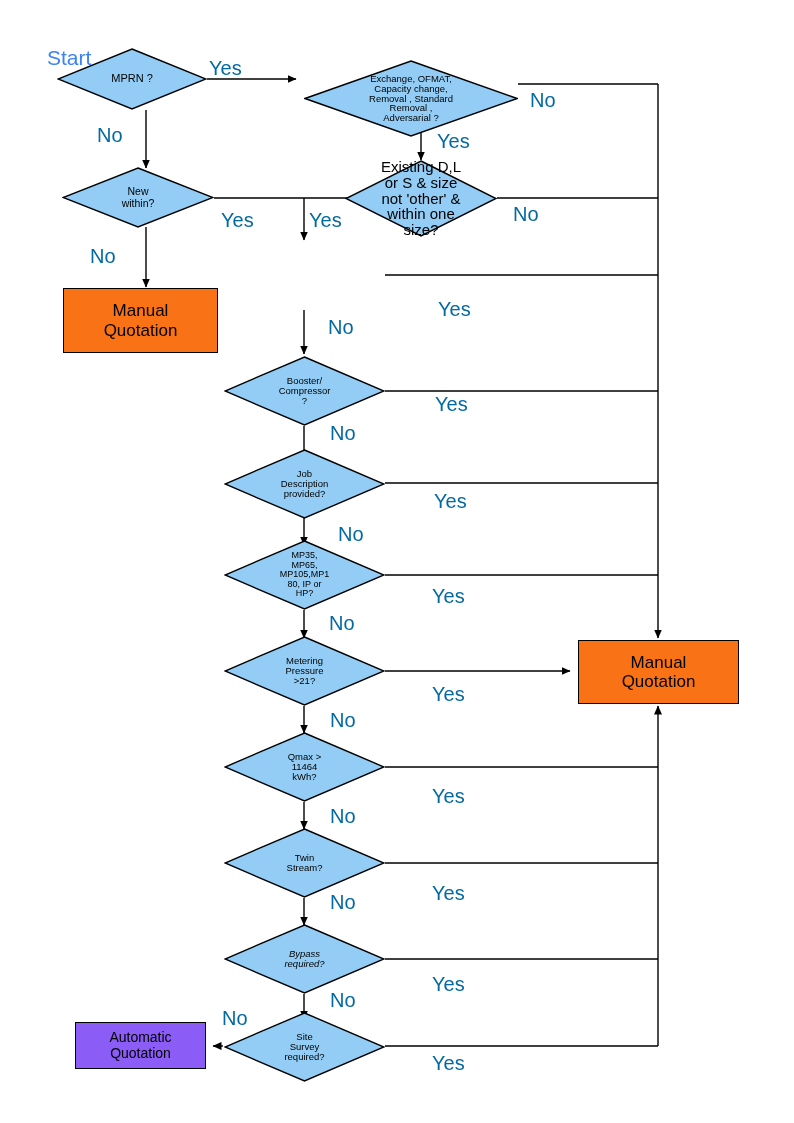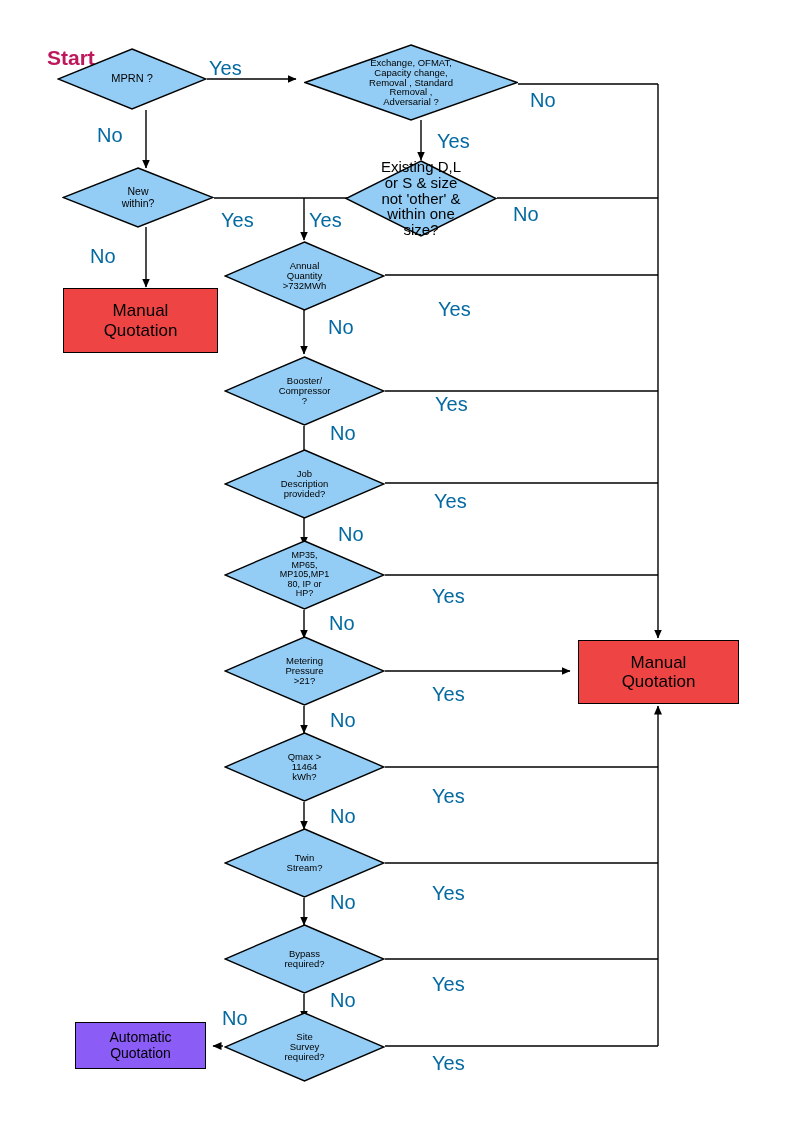--- a/index.html
+++ b/index.html
@@ -51,33 +51,33 @@
     color:#000;
     white-space:pre-line;
     padding:0 2px;
     box-sizing:border-box;
   }
   .box{
     border:1.4px solid #000;
     line-height:1.12;
     white-space:pre-line;
   }
-  .box.manual{ background:#ef4444; }
+  .box.manual{ background:#f97316; }
   .box.auto{ background:#8b5cf6; }
 
   .edge-label{
     position:absolute;
     color:#0369a1;
     font-weight:400;
     white-space:nowrap;
   }
   .start-label{
     position:absolute;
-    font-weight:bold;
-    color:#be185d;
+    font-weight:normal;
+    color:#3b82f6;
     white-space:nowrap;
   }
 </style>
 </head>
 <body>
 
 <div id="canvas">
 
   <svg id="wires" viewBox="0 0 794 1123" xmlns="http://www.w3.org/2000/svg">
     <defs>
@@ -141,21 +141,21 @@
 
   <div class="start-label" style="left:47px; top:46px; font-size:21px;">Start</div>
 
   <div class="diamond-wrap" style="left:57px; top:48px; width:150px; height:62px;">
     <svg class="dshape" viewBox="0 0 150 62" preserveAspectRatio="none">
       <polygon points="75,1 149,31 75,61 1,31" fill="#93CDF5" stroke="#000" stroke-width="1.4"></polygon>
     </svg>
     <div class="dlabel" style="font-size:11px;">MPRN ?</div>
   </div>
 
-  <div class="diamond-wrap" style="left:304px; top:44px; width:214px; height:77px;">
+  <div class="diamond-wrap" style="left:304px; top:60px; width:214px; height:77px;">
     <svg class="dshape" viewBox="0 0 214 77" preserveAspectRatio="none">
       <polygon points="107,1 213,38.5 107,76 1,38.5" fill="#93CDF5" stroke="#000" stroke-width="1.4"></polygon>
     </svg>
     <div class="dlabel" style="font-size:9.5px;">Exchange, OFMAT,
 Capacity change,
 Removal , Standard
 Removal ,
 Adversarial ?</div>
   </div>
 
@@ -171,28 +171,20 @@
     <svg class="dshape" viewBox="0 0 152 77" preserveAspectRatio="none">
       <polygon points="76,1 151,38.5 76,76 1,38.5" fill="#93CDF5" stroke="#000" stroke-width="1.4"></polygon>
     </svg>
     <div class="dlabel" style="font-size:15px;">Existing D,L
 or S &amp; size
 not 'other' &amp;
 within one
 size?</div>
   </div>
 
-  <div class="diamond-wrap" style="left:224px; top:241px; width:161px; height:70px;">
-    <svg class="dshape" viewBox="0 0 161 70" preserveAspectRatio="none">
-      <polygon points="80.5,1 160,35 80.5,69 1,35" fill="#93CDF5" stroke="#000" stroke-width="1.4"></polygon>
-    </svg>
-    <div class="dlabel" style="font-size:9.5px;">Annual
-Quantity
-&gt;732MWh</div>
-  </div>
 
   <div class="diamond-wrap" style="left:224px; top:356px; width:161px; height:70px;">
     <svg class="dshape" viewBox="0 0 161 70" preserveAspectRatio="none">
       <polygon points="80.5,1 160,35 80.5,69 1,35" fill="#93CDF5" stroke="#000" stroke-width="1.4"></polygon>
     </svg>
     <div class="dlabel" style="font-size:9.5px;">Booster/
 Compressor
 ?</div>
   </div>
 
@@ -239,21 +231,21 @@
       <polygon points="80.5,1 160,35 80.5,69 1,35" fill="#93CDF5" stroke="#000" stroke-width="1.4"></polygon>
     </svg>
     <div class="dlabel" style="font-size:9.5px;">Twin
 Stream?</div>
   </div>
 
   <div class="diamond-wrap" style="left:224px; top:924px; width:161px; height:70px;">
     <svg class="dshape" viewBox="0 0 161 70" preserveAspectRatio="none">
       <polygon points="80.5,1 160,35 80.5,69 1,35" fill="#93CDF5" stroke="#000" stroke-width="1.4"></polygon>
     </svg>
-    <div class="dlabel" style="font-size:9.5px;">Bypass
+    <div class="dlabel" style="font-size:9.5px;font-style:italic;">Bypass
 required?</div>
   </div>
 
   <div class="diamond-wrap" style="left:224px; top:1012px; width:161px; height:70px;">
     <svg class="dshape" viewBox="0 0 161 70" preserveAspectRatio="none">
       <polygon points="80.5,1 160,35 80.5,69 1,35" fill="#93CDF5" stroke="#000" stroke-width="1.4"></polygon>
     </svg>
     <div class="dlabel" style="font-size:9.5px;">Site
 Survey
 required?</div>

